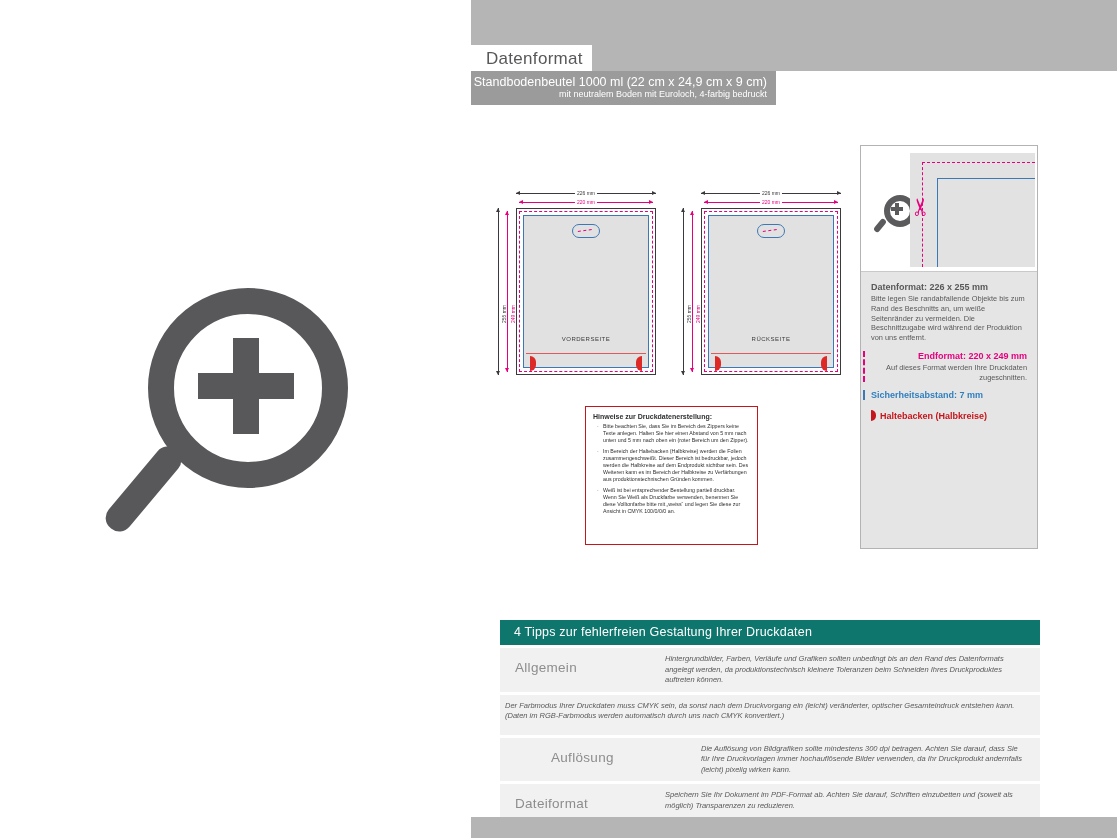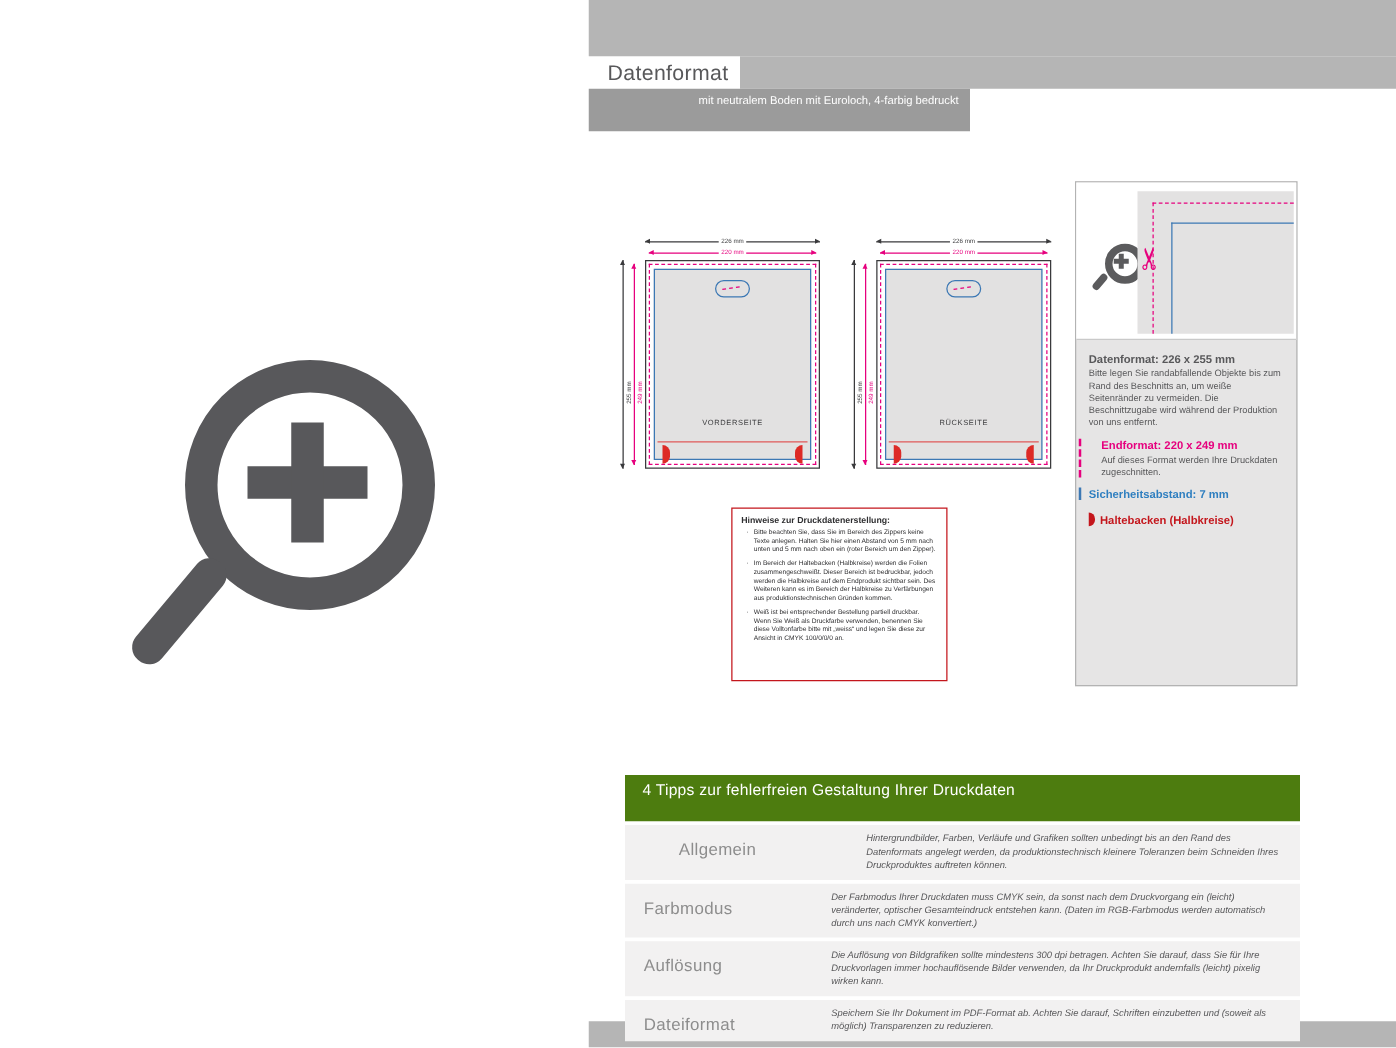--- a/index.html
+++ b/index.html
@@ -71,48 +71,49 @@
   .corner-ill{position:absolute;left:49px;top:7px;right:2px;bottom:4px;background:#e3e2e2;}
   .cut-v{position:absolute;left:12px;top:9px;bottom:0;border-left:1.5px dashed #e6007e;}
   .cut-h{position:absolute;left:12px;top:9px;right:0;border-top:1.5px dashed #e6007e;}
   .safe-v{position:absolute;left:27px;top:25px;bottom:0;border-left:1.5px solid #3c78b4;}
   .safe-h{position:absolute;left:27px;top:25px;right:0;border-top:1.5px solid #3c78b4;}
   .scissors{position:absolute;left:1px;top:42px;font-size:24px;color:#e6007e;transform:rotate(-90deg);line-height:1;}
   .panel-text{position:absolute;left:0;top:125px;right:0;bottom:0;padding:11px 10px 0 10px;box-sizing:border-box;}
   .sect h3{margin:0 0 2px 0;font-size:9px;}
   .sect p{margin:0 0 8px 0;font-size:7.4px;line-height:1.32;color:#58585a;}
   .sect.s-data h3{color:#58585a;}
-  .sect.s-end{border-left:2px dashed #e6007e;padding-left:16px;margin-left:-8px;}
+  .sect.s-end{border-left:2px dashed #e6007e;padding-left:16px;margin-left:-8px;text-align:right;}
   .sect.s-end h3{color:#e6007e;}
   .sect.s-safe{border-left:2px solid #3c78b4;padding-left:6px;margin-left:-8px;margin-top:4px;}
   .sect.s-safe h3{color:#2f7fc0;}
   .sect.s-halb{margin-top:10px;display:flex;align-items:center;gap:4px;}
   .sect.s-halb h3{color:#c4161c;margin:0;}
   .halb-glyph{width:5px;height:11px;background:#c4161c;border-radius:0 6px 6px 0;flex:0 0 auto;}
 
   
   .tips{left:500px;top:620px;width:540px;}
-  .tips-head{height:37px;background:#4d7c0f;color:#fff;font-size:12.5px;line-height:25px;padding-left:14px;box-sizing:border-box;letter-spacing:.2px;}
+  .tips-head{height:25px;background:#0f766e;color:#fff;font-size:12.5px;line-height:25px;padding-left:14px;box-sizing:border-box;letter-spacing:.2px;}
   .tip-row{display:flex;background:#f2f1f1;margin-top:3px;}
   .tip-label{flex:0 0 160px;box-sizing:border-box;padding:12px 0 0 15px;font-size:13.5px;color:#8d8d8d;letter-spacing:.3px;}
   .tip-text{flex:1;padding:6px 12px 6px 5px;font-size:7.5px;line-height:1.4;color:#58585a;font-style:italic;}
-  .tip-row.r1{min-height:43px;padding-left:28px;} .tip-row.r2{min-height:40px;}
-  .tip-row.r3{min-height:40px;} .tip-row.r4{min-height:30px;}
+  .tip-row.r1{min-height:43px;} .tip-row.r2{min-height:40px;}
+  .tip-row.r3{min-height:40px;padding-left:36px;} .tip-row.r4{min-height:30px;}
 </style>
 </head>
 <body>
 
 <div class="abs band-top"></div>
 <div class="abs band-top-right"></div>
 <div class="abs band-bottom"></div>
 
 <div class="abs dnb-tab">
   <span>Datenformat</span>
 </div>
 <div class="abs prod-bar">
+  <div class="l1">Standbodenbeutel 1000 ml (22 cm x 24,9 cm x 9 cm)</div>
   <div class="l2">mit neutralem Boden mit Euroloch, 4-farbig bedruckt</div>
 </div>
 
 <div class="abs zoom-big">
   <div class="zb-ring"></div>
   <div class="zb-plus-h"></div>
   <div class="zb-plus-v"></div>
   <div class="zb-handle"></div>
 </div>
 
@@ -214,21 +215,20 @@
   </div>
 </div>
 
 <div class="abs tips">
   <div class="tips-head">4 Tipps zur fehlerfreien Gestaltung Ihrer Druckdaten</div>
   <div class="tip-row r1">
     <div class="tip-label">Allgemein</div>
     <div class="tip-text">Hintergrundbilder, Farben, Verläufe und Grafiken sollten unbedingt bis an den Rand des Datenformats angelegt werden, da produktionstechnisch kleinere Toleranzen beim Schneiden Ihres Druckproduktes auftreten können.</div>
   </div>
   <div class="tip-row r2">
-    <div class="tip-label">Farbmodus</div>
     <div class="tip-text">Der Farbmodus Ihrer Druckdaten muss CMYK sein, da sonst nach dem Druckvorgang ein (leicht) veränderter, optischer Gesamteindruck entstehen kann. (Daten im RGB-Farbmodus werden automatisch durch uns nach CMYK konvertiert.)</div>
   </div>
   <div class="tip-row r3">
     <div class="tip-label">Auflösung</div>
     <div class="tip-text">Die Auflösung von Bildgrafiken sollte mindestens 300 dpi betragen. Achten Sie darauf, dass Sie für Ihre Druckvorlagen immer hochauflösende Bilder verwenden, da Ihr Druckprodukt andernfalls (leicht) pixelig wirken kann.</div>
   </div>
   <div class="tip-row r4">
     <div class="tip-label">Dateiformat</div>
     <div class="tip-text">Speichern Sie Ihr Dokument im PDF-Format ab. Achten Sie darauf, Schriften einzubetten und (soweit als möglich) Transparenzen zu reduzieren.</div>
   </div>

